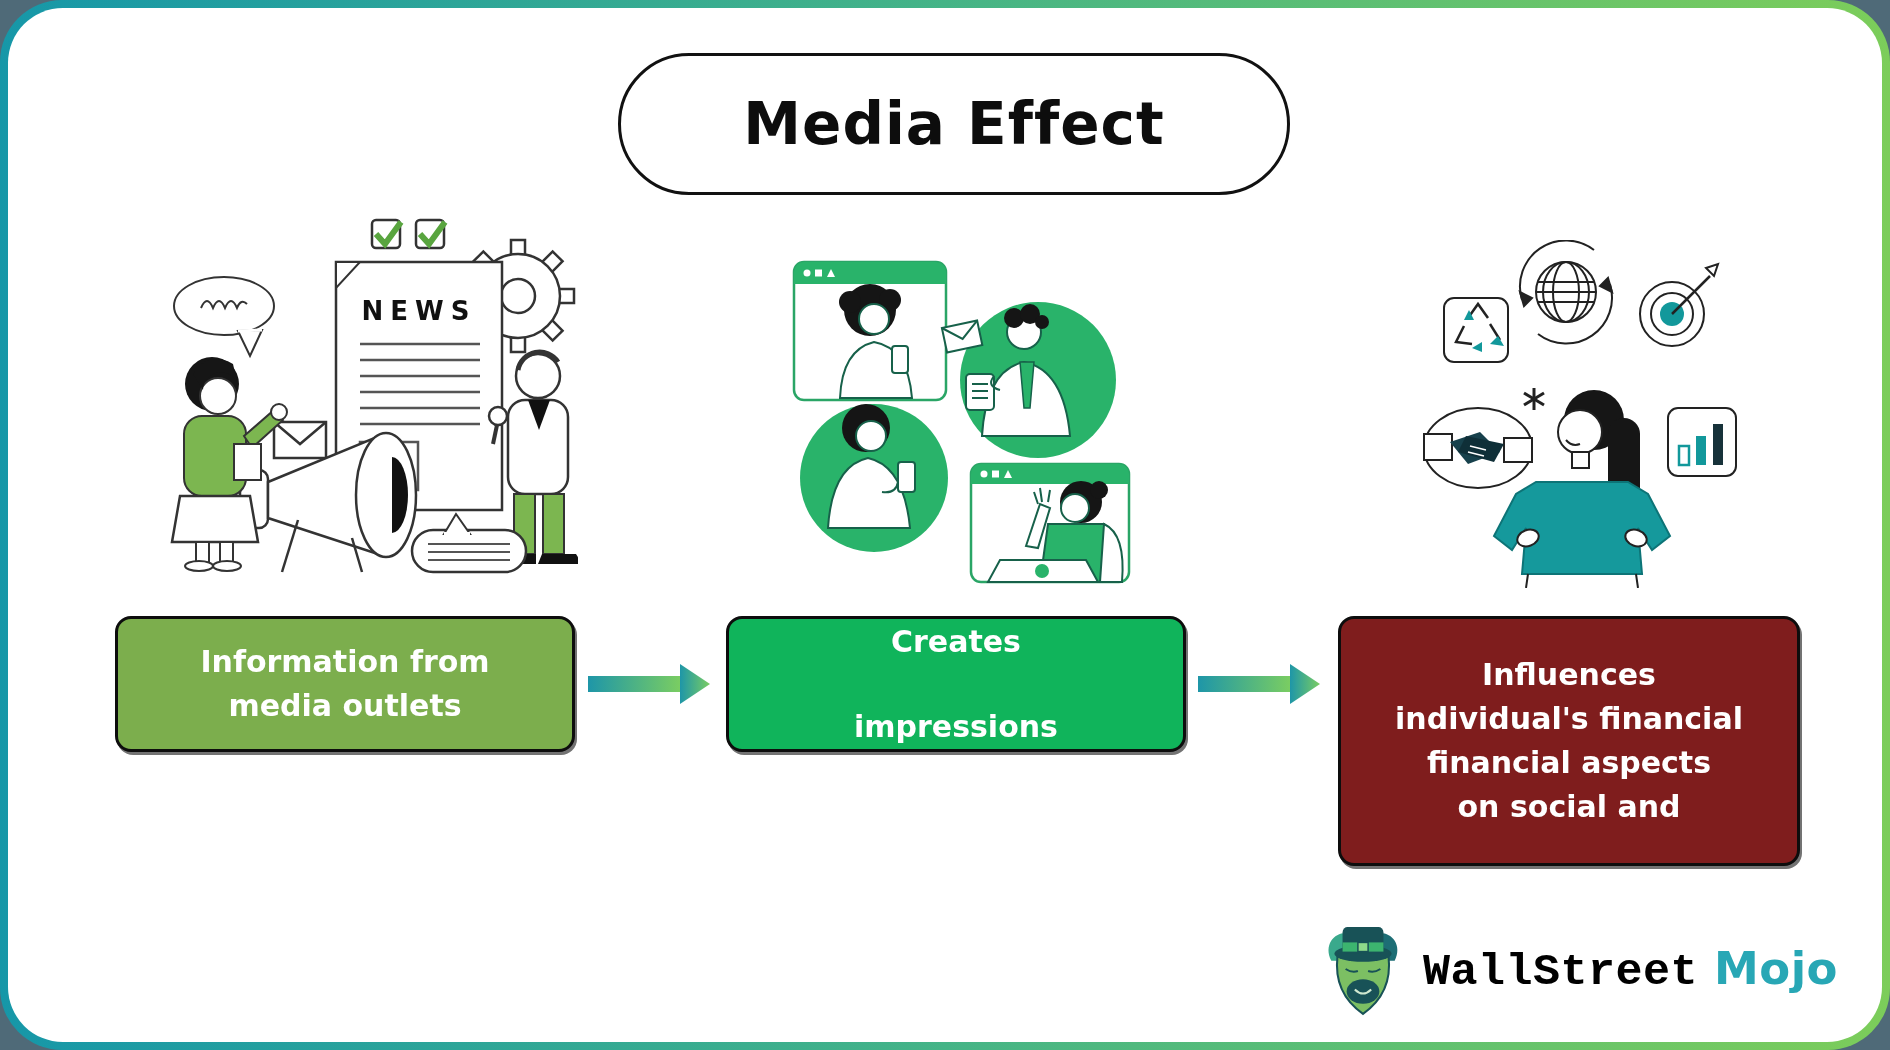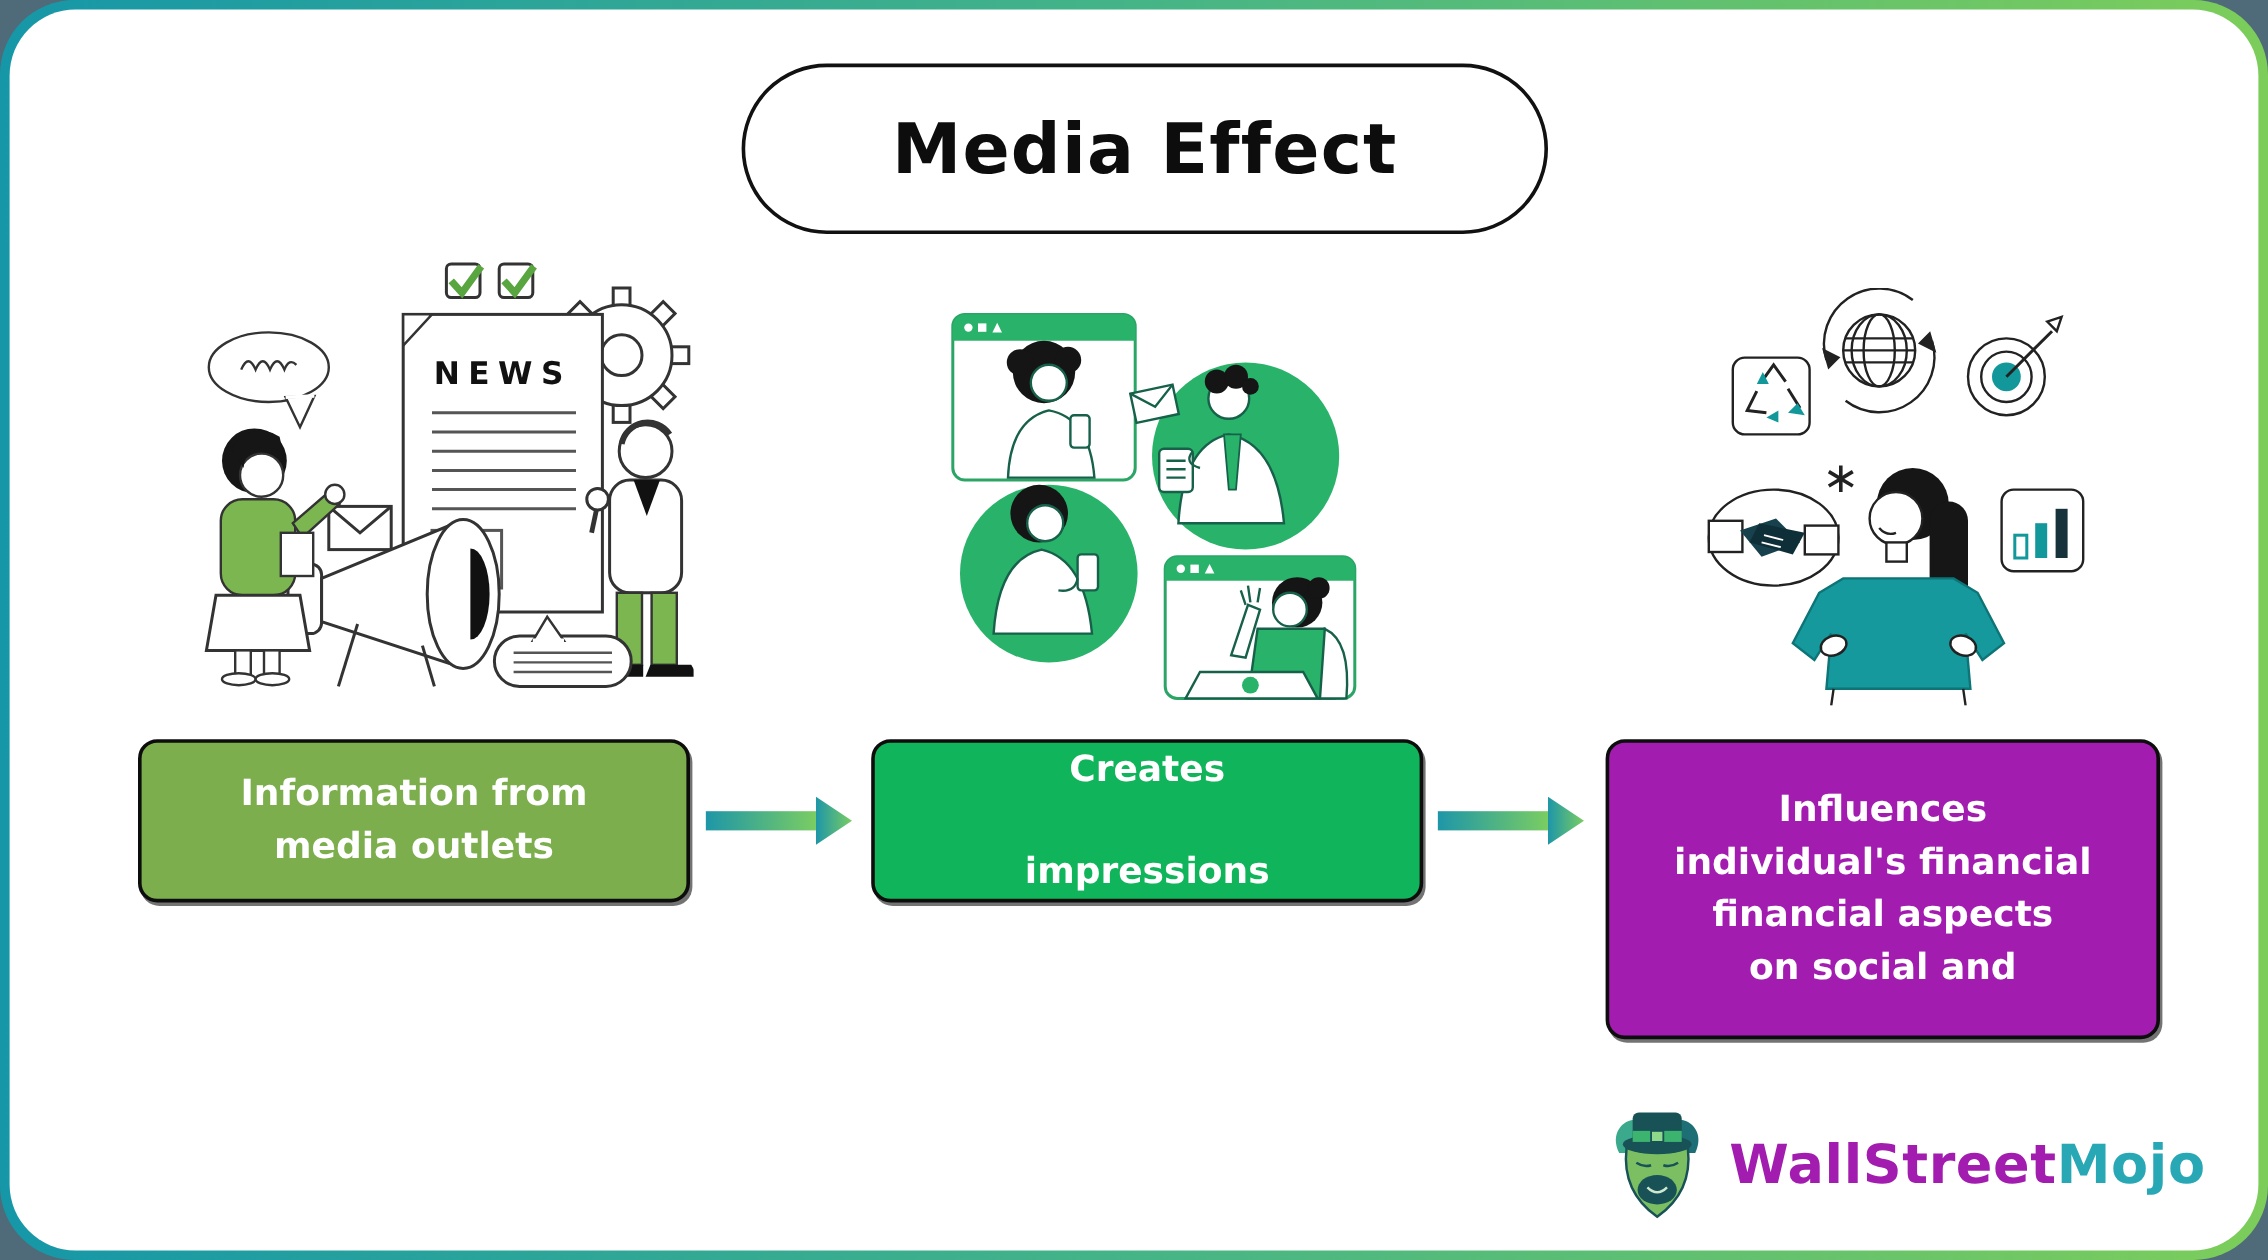--- a/index.html
+++ b/index.html
@@ -59,22 +59,22 @@
   .illus{position:absolute;}
   #illus-left{left:138px;top:196px;width:432px;height:372px;}
   #illus-mid{left:778px;top:232px;width:352px;height:348px;}
   #illus-right{left:1408px;top:232px;width:322px;height:348px;}
   
   .logo{
     position:absolute;right:44px;bottom:26px;
     display:flex;align-items:center;gap:14px;
   }
   .logo .wordmark{font-size:45px;font-weight:800;letter-spacing:0.5px;}
-  .logo .p1{color:#a21caf;}
-  .logo .p2{color:#28a7b5;}
+  .logo .p1{color:#000000;font-family:Liberation Mono, monospace;}
+  .logo .p2{color:#28a7b5;margin-left:16px;}
 </style>
 </head>
 <body>
 
 <div class="card-border">
 <div class="card">
 
   <div class="title-pill">
     <h1>Media Effect</h1>
   </div>
@@ -350,21 +350,21 @@
   <div id="box2" class="flow-box" style="background-color: rgb(16, 180, 91); gap: 41px;">
     <div class="ln">Creates</div>
     <div class="ln">impressions</div>
   </div>
 
   <svg id="arrow2" class="flow-arrow" viewBox="0 0 124 46">
     <rect x="0" y="15" width="92" height="16" fill="url(#arrowGrad)"></rect>
     <polygon points="92,3 122,23 92,43" fill="url(#arrowGrad)"></polygon>
   </svg>
 
-  <div id="box3" class="flow-box" style="background-color: #a21caf;">
+  <div id="box3" class="flow-box" style="background-color: #7f1d1d;">
     <div class="ln">Influences</div>
     <div class="ln">individual's financial</div>
     <div class="ln">financial aspects</div>
     <div class="ln">on social and</div>
   </div>
 
   <div class="logo">
     <svg width="92" height="92" viewBox="0 0 90 90">
       <path d="M14,36 C4,16 24,2 38,12 C29,15 23,24 23,36 Z" fill="#3aa98c"></path>
       <path d="M76,36 C86,16 66,2 52,12 C61,15 67,24 67,36 Z" fill="#1d6e75"></path>

